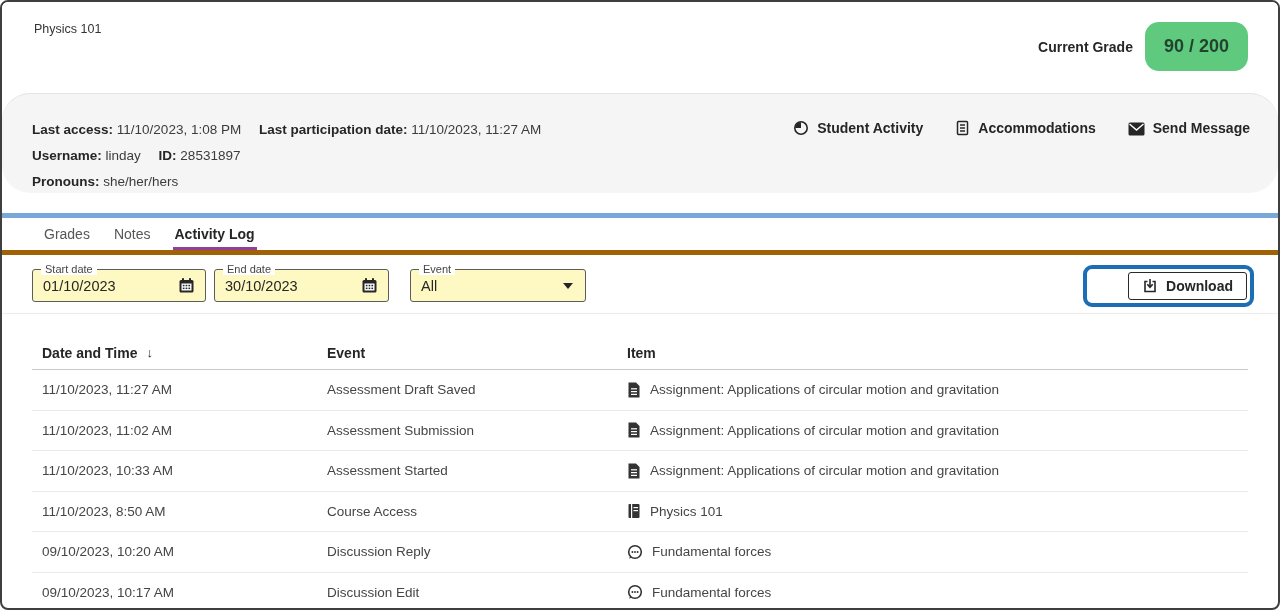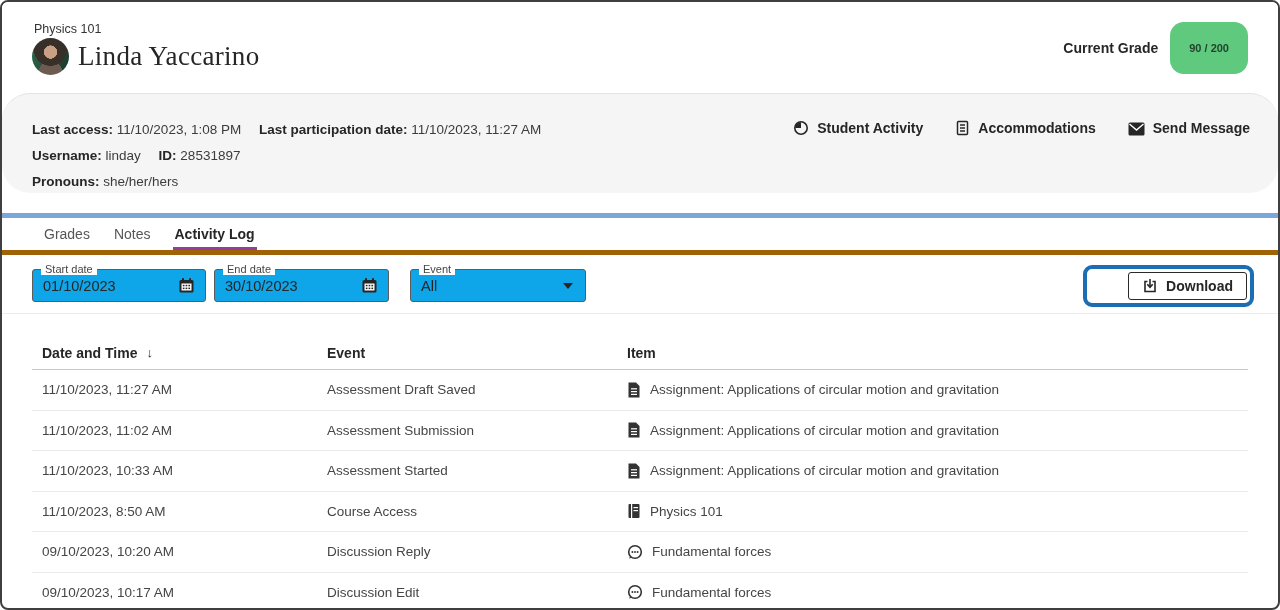--- a/index.html
+++ b/index.html
@@ -27,22 +27,22 @@
       radial-gradient(circle at 50% 38%, #c9a083 0 22%, transparent 23%),
       radial-gradient(circle at 50% 30%, #383028 0 52%, transparent 53%),
       radial-gradient(circle at 50% 95%, #6d5a50 0 30%, transparent 31%),
       linear-gradient(120deg, #2f6a4d 0%, #24503c 55%, #173427 100%);
   }
   .student-name { font-family:"Liberation Serif", "DejaVu Serif", serif; font-size:27px; color:#262626; letter-spacing:0.3px; }
   .grade-area { position:absolute; right:30px; top:20px; display:flex; align-items:center; gap:12px; }
   .grade-label { font-size:14px; font-weight:700; color:#262626; }
   .grade-badge {
     background:#5fc97e; color:#22432e;
-    font-size:11px; font-weight:700;
-    padding:20px 19px; border-radius:14px;
+    font-size:18px; font-weight:700;
+    padding:14px 19px; border-radius:14px;
   }
   
   .info-bar {
     position:absolute; top:91px; left:0; right:0; height:100px;
     background:#f5f5f5; border-top:1px solid #e3e3e3;border-radius:28px;
   }
   .info-left { padding:28px 0 0 30px; font-size:13.5px; color:#262626; }
   .info-line { margin-bottom:11px; }
   .info-line b { font-weight:700; }
   .info-line .pair { margin-right:14px; }
@@ -71,21 +71,21 @@
   }
   .tab.active { color:#262626; font-weight:700; border-bottom-color:#8f4199; }
   
   .filter-bar {
     position:absolute; top:254px; left:0; right:0; height:58px;
     display:flex; align-items:center; padding:2px 24px 0 30px;
     border-bottom:1px solid #ececec; background:#fff;
   }
   .field {
     position:relative; height:33px; border:1px solid #5c5c5c; border-radius:3px;
-    display:flex; align-items:center; padding:0 10px; margin-right:8px; background:#0ea5e9;gap:34px;
+    display:flex; align-items:center; padding:0 10px; margin-right:8px; background:#fef9c3;gap:34px;
   }
   .field.start { width:174px; }
   .field.end { width:175px; }
   .field.event { width:176px; margin-left:13px; }
   .field-label {
     position:absolute; top:-7px; left:8px; background:#fff; padding:0 4px;
     font-size:11px; color:#454545; line-height:12px;
   }
   .field-value { font-size:14.5px; color:#262626; }
   .field-icon { margin-left:auto; display:flex; }
@@ -119,24 +119,20 @@
   .sort-arrow { font-size:13px; font-weight:400; color:#262626; }
   .item-icon { display:flex; flex:none; }
 </style>
 </head>
 <body>
 
 <div class="window">
 
   <div class="header">
     <div class="course-label">Physics 101</div>
-    <div class="name-row">
-      <div class="avatar"></div>
-      <div class="student-name">Linda Yaccarino</div>
-    </div>
     <div class="grade-area">
       <span class="grade-label">Current Grade</span>
       <span class="grade-badge">90 / 200</span>
     </div>
   </div>
 
   <div class="info-bar">
     <div class="info-left">
       <div class="info-line">
         <span class="pair"><b>Last access:</b>

